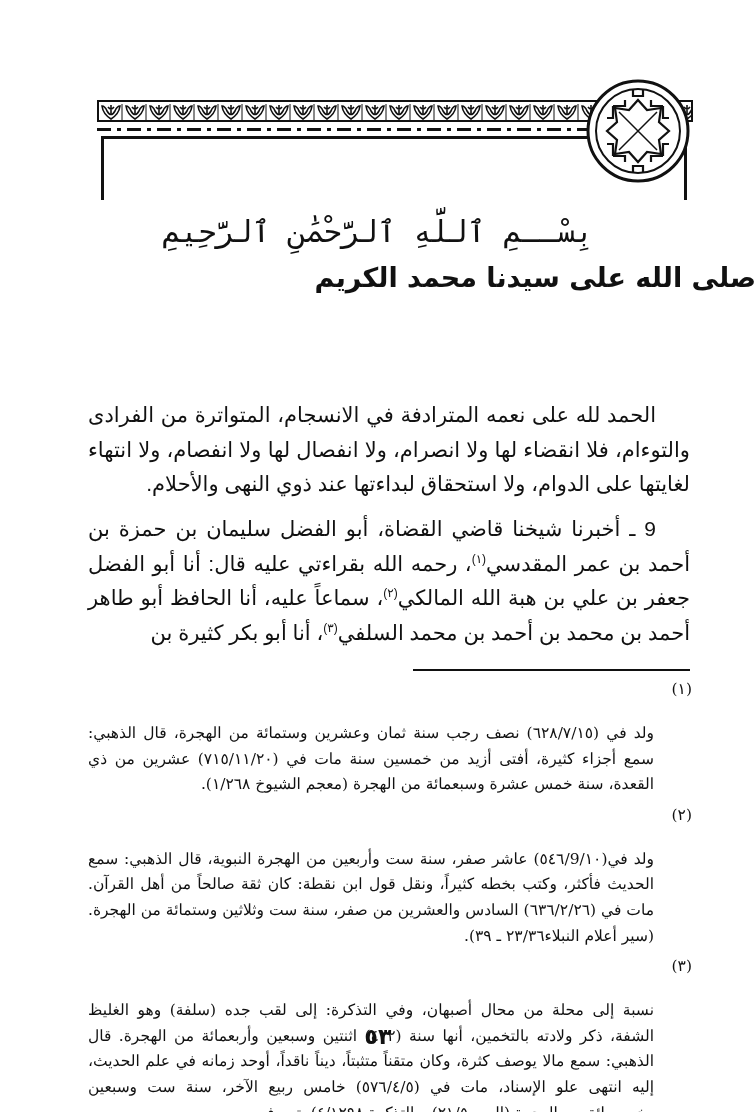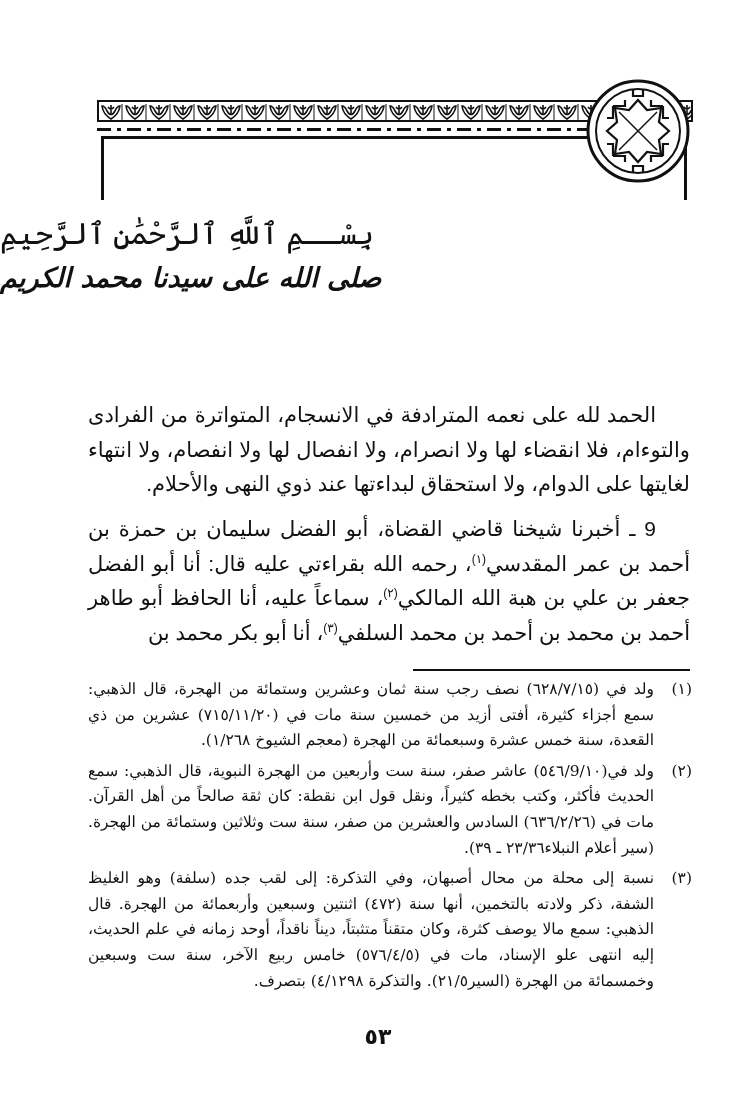--- a/index.html
+++ b/index.html
@@ -4,32 +4,32 @@
 <style>
   html, body { margin:0; padding:0; background:#fff; }
   body { width:756px; height:1112px; position:relative; overflow:hidden; font-family:"DejaVu Serif", serif; color:#111; }
   .frame-top { position:absolute; left:97px; top:100px; width:596px; height:22px; border:2px solid #111; box-sizing:border-box; overflow:hidden; }
   .frame-top svg { display:block; }
   .dash-line { position:absolute; left:97px; top:128px; width:510px; height:3px; background:repeating-linear-gradient(90deg,#111 0 14px,transparent 14px 20px,#111 20px 24px,transparent 24px 30px); }
   .frame-left { position:absolute; left:101px; top:138px; width:3px; height:62px; background:#111; }
   .frame-inner-top { position:absolute; left:101px; top:136px; width:510px; height:3px; background:#111; }
   .frame-right { position:absolute; left:684px; top:140px; width:3px; height:60px; background:#111; }
   .medallion { position:absolute; left:585px; top:78px; width:106px; height:106px; }
-  .basmala { position:absolute; left:0; right:0; top:214px; text-align:left; font-family:Liberation Serif, serif; font-size:30px; line-height:40px; direction:rtl; }
-  .salawat { position:absolute; left:0; right:0; top:260px; text-align:left; font-family:"DejaVu Sans", sans-serif; font-weight:bold; font-size:27px; line-height:36px; direction:rtl;font-style:italic; }
+  .basmala { position:absolute; left:0; right:0; top:214px; text-align:center; font-family:Liberation Mono, monospace; font-size:30px; line-height:40px; direction:rtl; }
+  .salawat { position:absolute; left:0; right:0; top:260px; text-align:right; font-family:"DejaVu Sans", sans-serif; font-weight:bold; font-size:27px; line-height:36px; direction:rtl; }
   .body-text { position:absolute; left:88px; width:602px; direction:rtl; text-align:justify; text-align-last:auto; font-family:Liberation Sans, sans-serif; font-size:21px; line-height:34.5px; }
   .p1 { top:398px; }
   .p2 { top:512px; }
   .body-text p { margin:0; text-indent:34px; }
   sup { font-size:12px; line-height:0; }
   .fn-sep { position:absolute; left:413px; top:669px; width:277px; height:2px; background:#111; }
   .footnotes { position:absolute; left:88px; top:677px; width:604px; direction:rtl; font-family:"DejaVu Serif", serif; font-size:15.5px; line-height:25.6px; }
   .fn { display:flex; flex-direction:row; margin-bottom:5px; }
   .fn-num { width:38px; flex:none; text-align:right; }
-  .fn-text { flex:1; text-align:justify; }
+  .fn-text { flex:1; text-align:justify;margin-top:44px; }
   .page-num { position:absolute; left:0; right:0; top:1024px; text-align:center; font-family:"DejaVu Sans", sans-serif; font-weight:bold; font-size:22px; }
 </style>
 </head>
 <body>
 
 <div>
   <div class="frame-top">
     <svg width="600" height="20" viewBox="0 0 600 20">
       <defs>
         <pattern id="lotus" x="0" y="0" width="24" height="20" patternUnits="userSpaceOnUse">
@@ -59,21 +59,21 @@
 </div>
 
 <div class="basmala">بِسْــمِ ٱللَّهِ ٱلرَّحْمَٰنِ ٱلرَّحِيمِ</div>
 <div class="salawat">صلى الله على سيدنا محمد الكريم</div>
 
 <div class="body-text p1">
   <p>الحمد لله على نعمه المترادفة في الانسجام، المتواترة من الفرادى والتوءام، فلا انقضاء لها ولا انصرام، ولا انفصال لها ولا انفصام، ولا انتهاء لغايتها على الدوام، ولا استحقاق لبداءتها عند ذوي النهى والأحلام.</p>
 </div>
 
 <div class="body-text p2">
-  <p><span>9 ـ أخبرنا شيخنا قاضي القضاة، أبو الفضل سليمان بن حمزة بن أحمد بن عمر المقدسي</span><sup>(١)</sup><span>، رحمه الله بقراءتي عليه قال: أنا أبو الفضل جعفر بن علي بن هبة الله المالكي</span><sup>(٢)</sup><span>، سماعاً عليه، أنا الحافظ أبو طاهر أحمد بن محمد بن أحمد بن محمد السلفي</span><sup>(٣)</sup><span>، أنا أبو بكر محمد بن</span></p>
+  <p><span>9 ـ أخبرنا شيخنا قاضي القضاة، أبو الفضل سليمان بن حمزة بن أحمد بن عمر المقدسي</span><sup>(١)</sup><span>، رحمه الله بقراءتي عليه قال: أنا أبو الفضل جعفر بن علي بن هبة الله المالكي</span><sup>(٢)</sup><span>، سماعاً عليه، أنا الحافظ أبو طاهر أحمد بن محمد بن أحمد بن محمد السلفي</span><sup>(٣)</sup><span>، أنا أبو بكر كثيرة بن</span></p>
 </div>
 
 <div class="fn-sep"></div>
 
 <div class="footnotes">
   <div class="fn">
     <span class="fn-num">(١)</span>
     <span class="fn-text">ولد في (٦٢٨/٧/١٥) نصف رجب سنة ثمان وعشرين وستمائة من الهجرة، قال الذهبي: سمع أجزاء كثيرة، أفتى أزيد من خمسين سنة مات في (٧١٥/١١/٢٠) عشرين من ذي القعدة، سنة خمس عشرة وسبعمائة من الهجرة (معجم الشيوخ ١/٢٦٨).</span>
   </div>
   <div class="fn">

